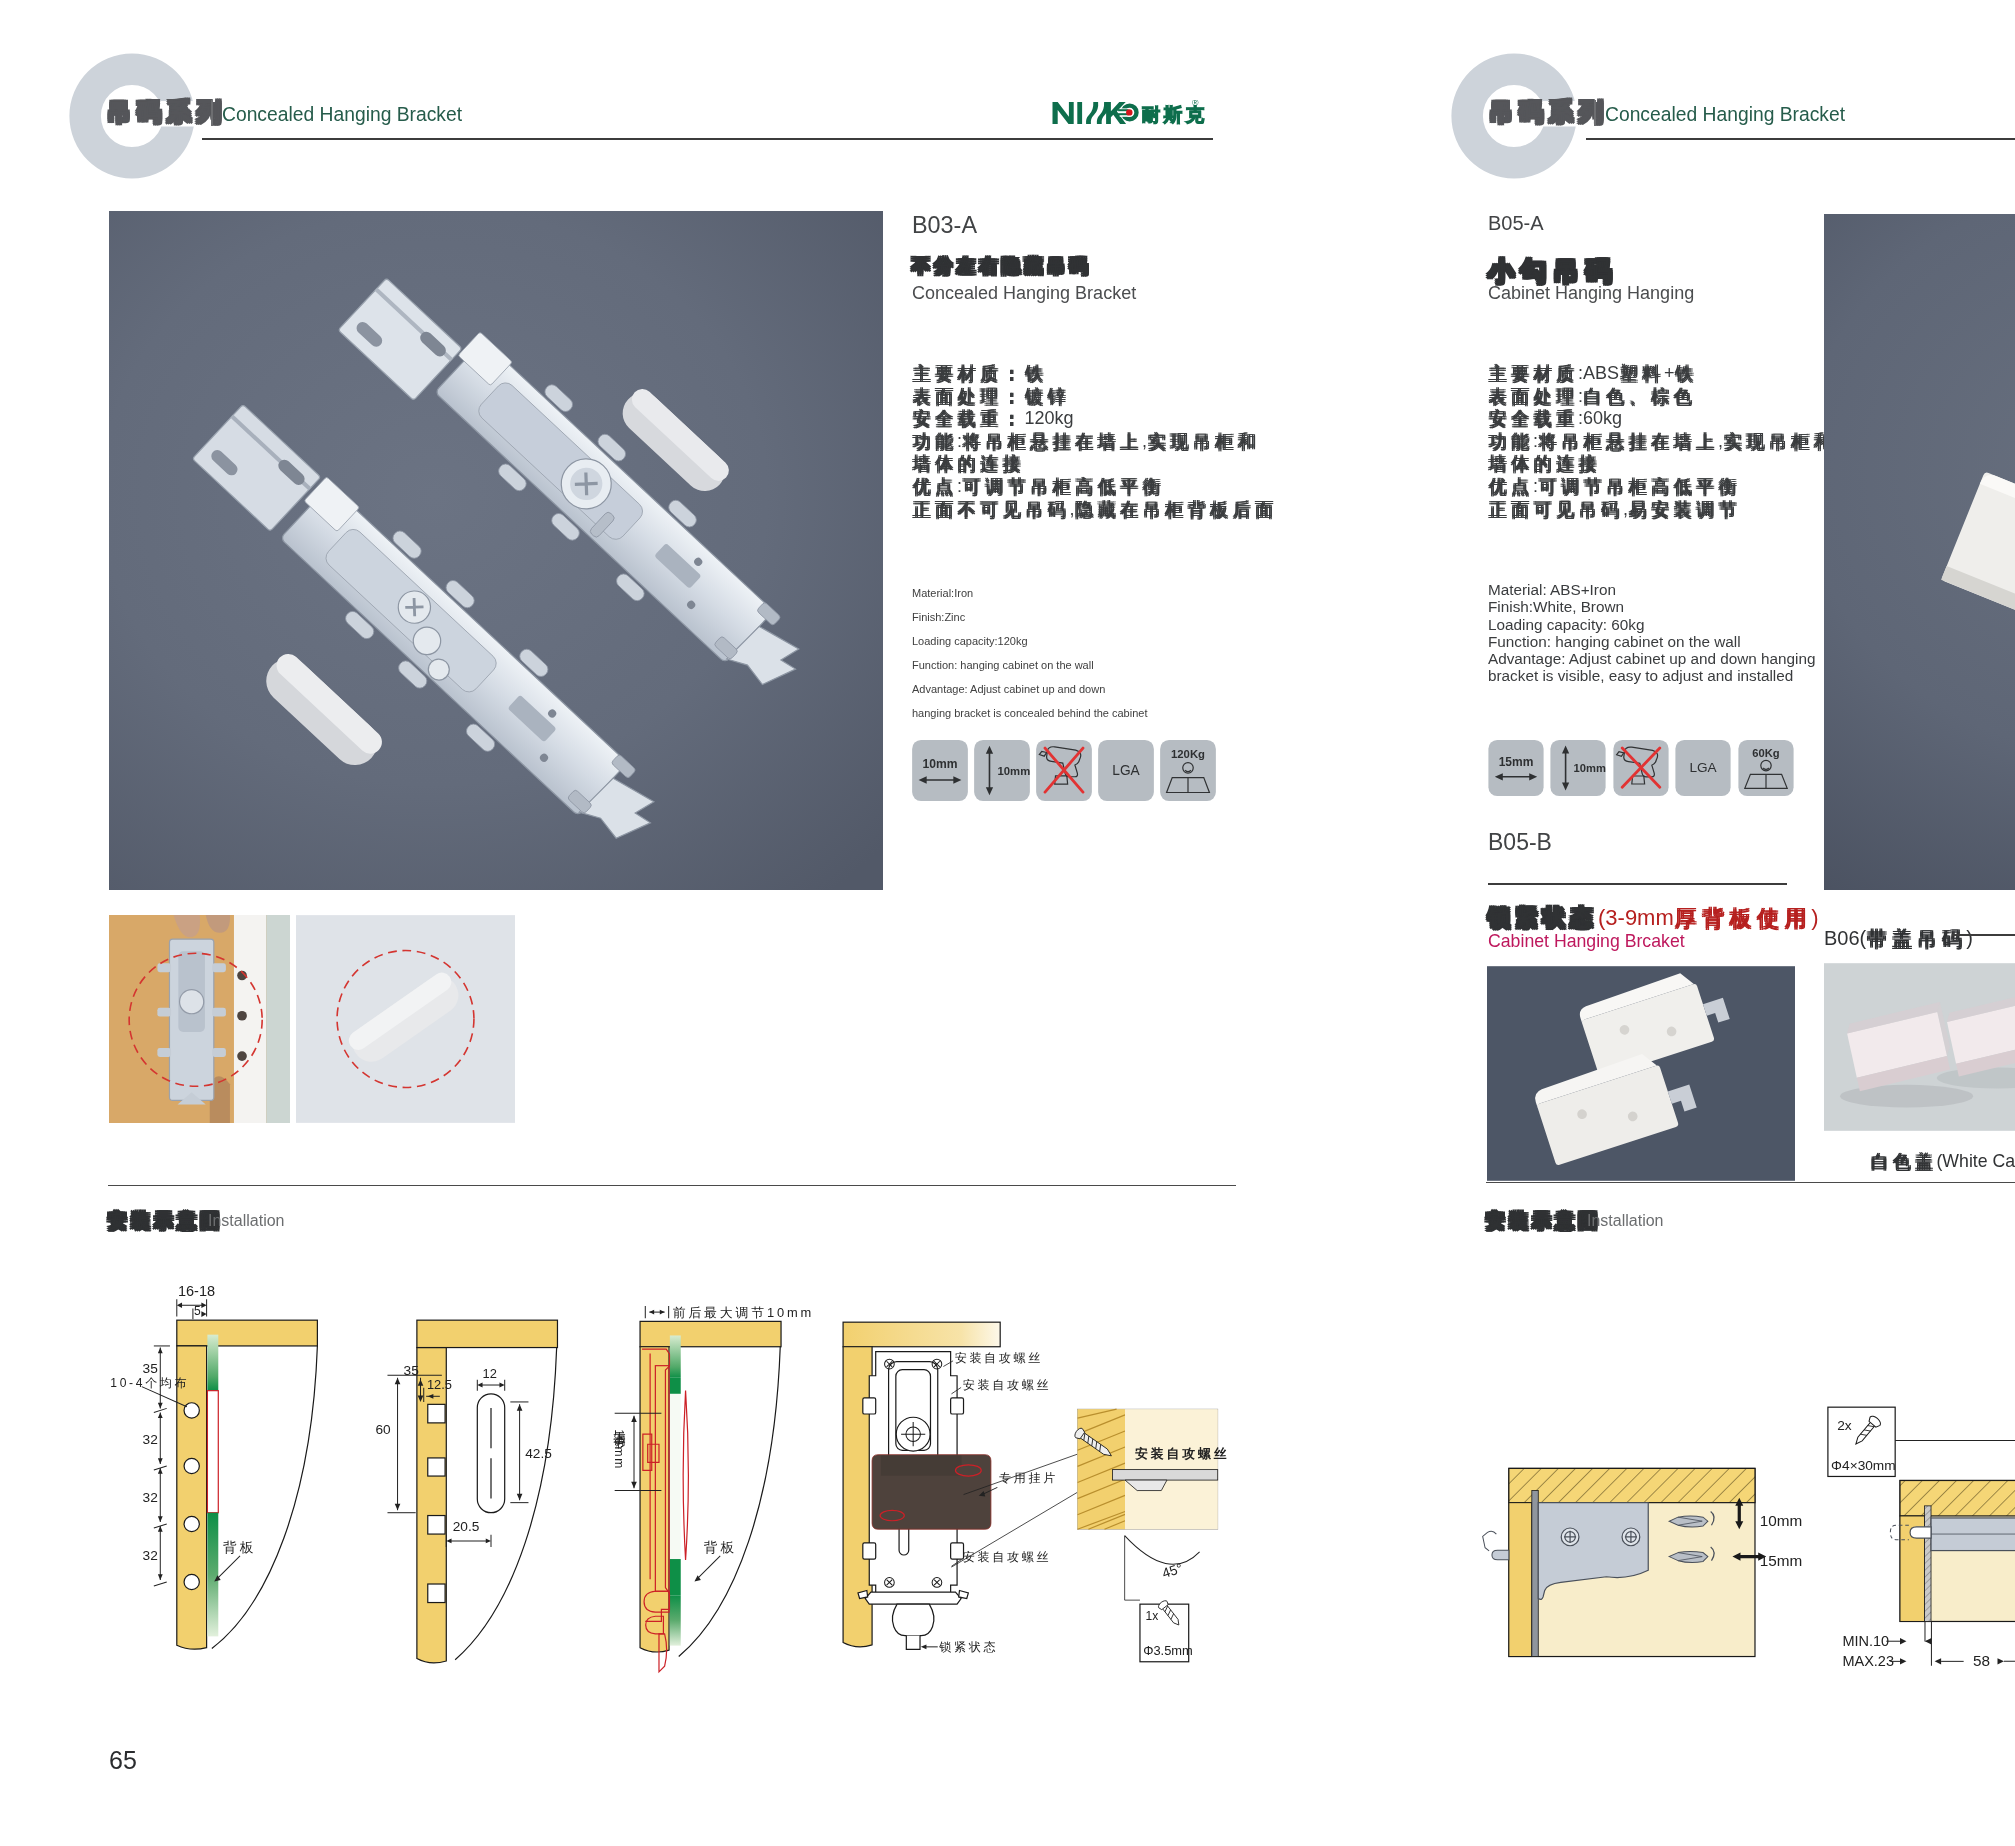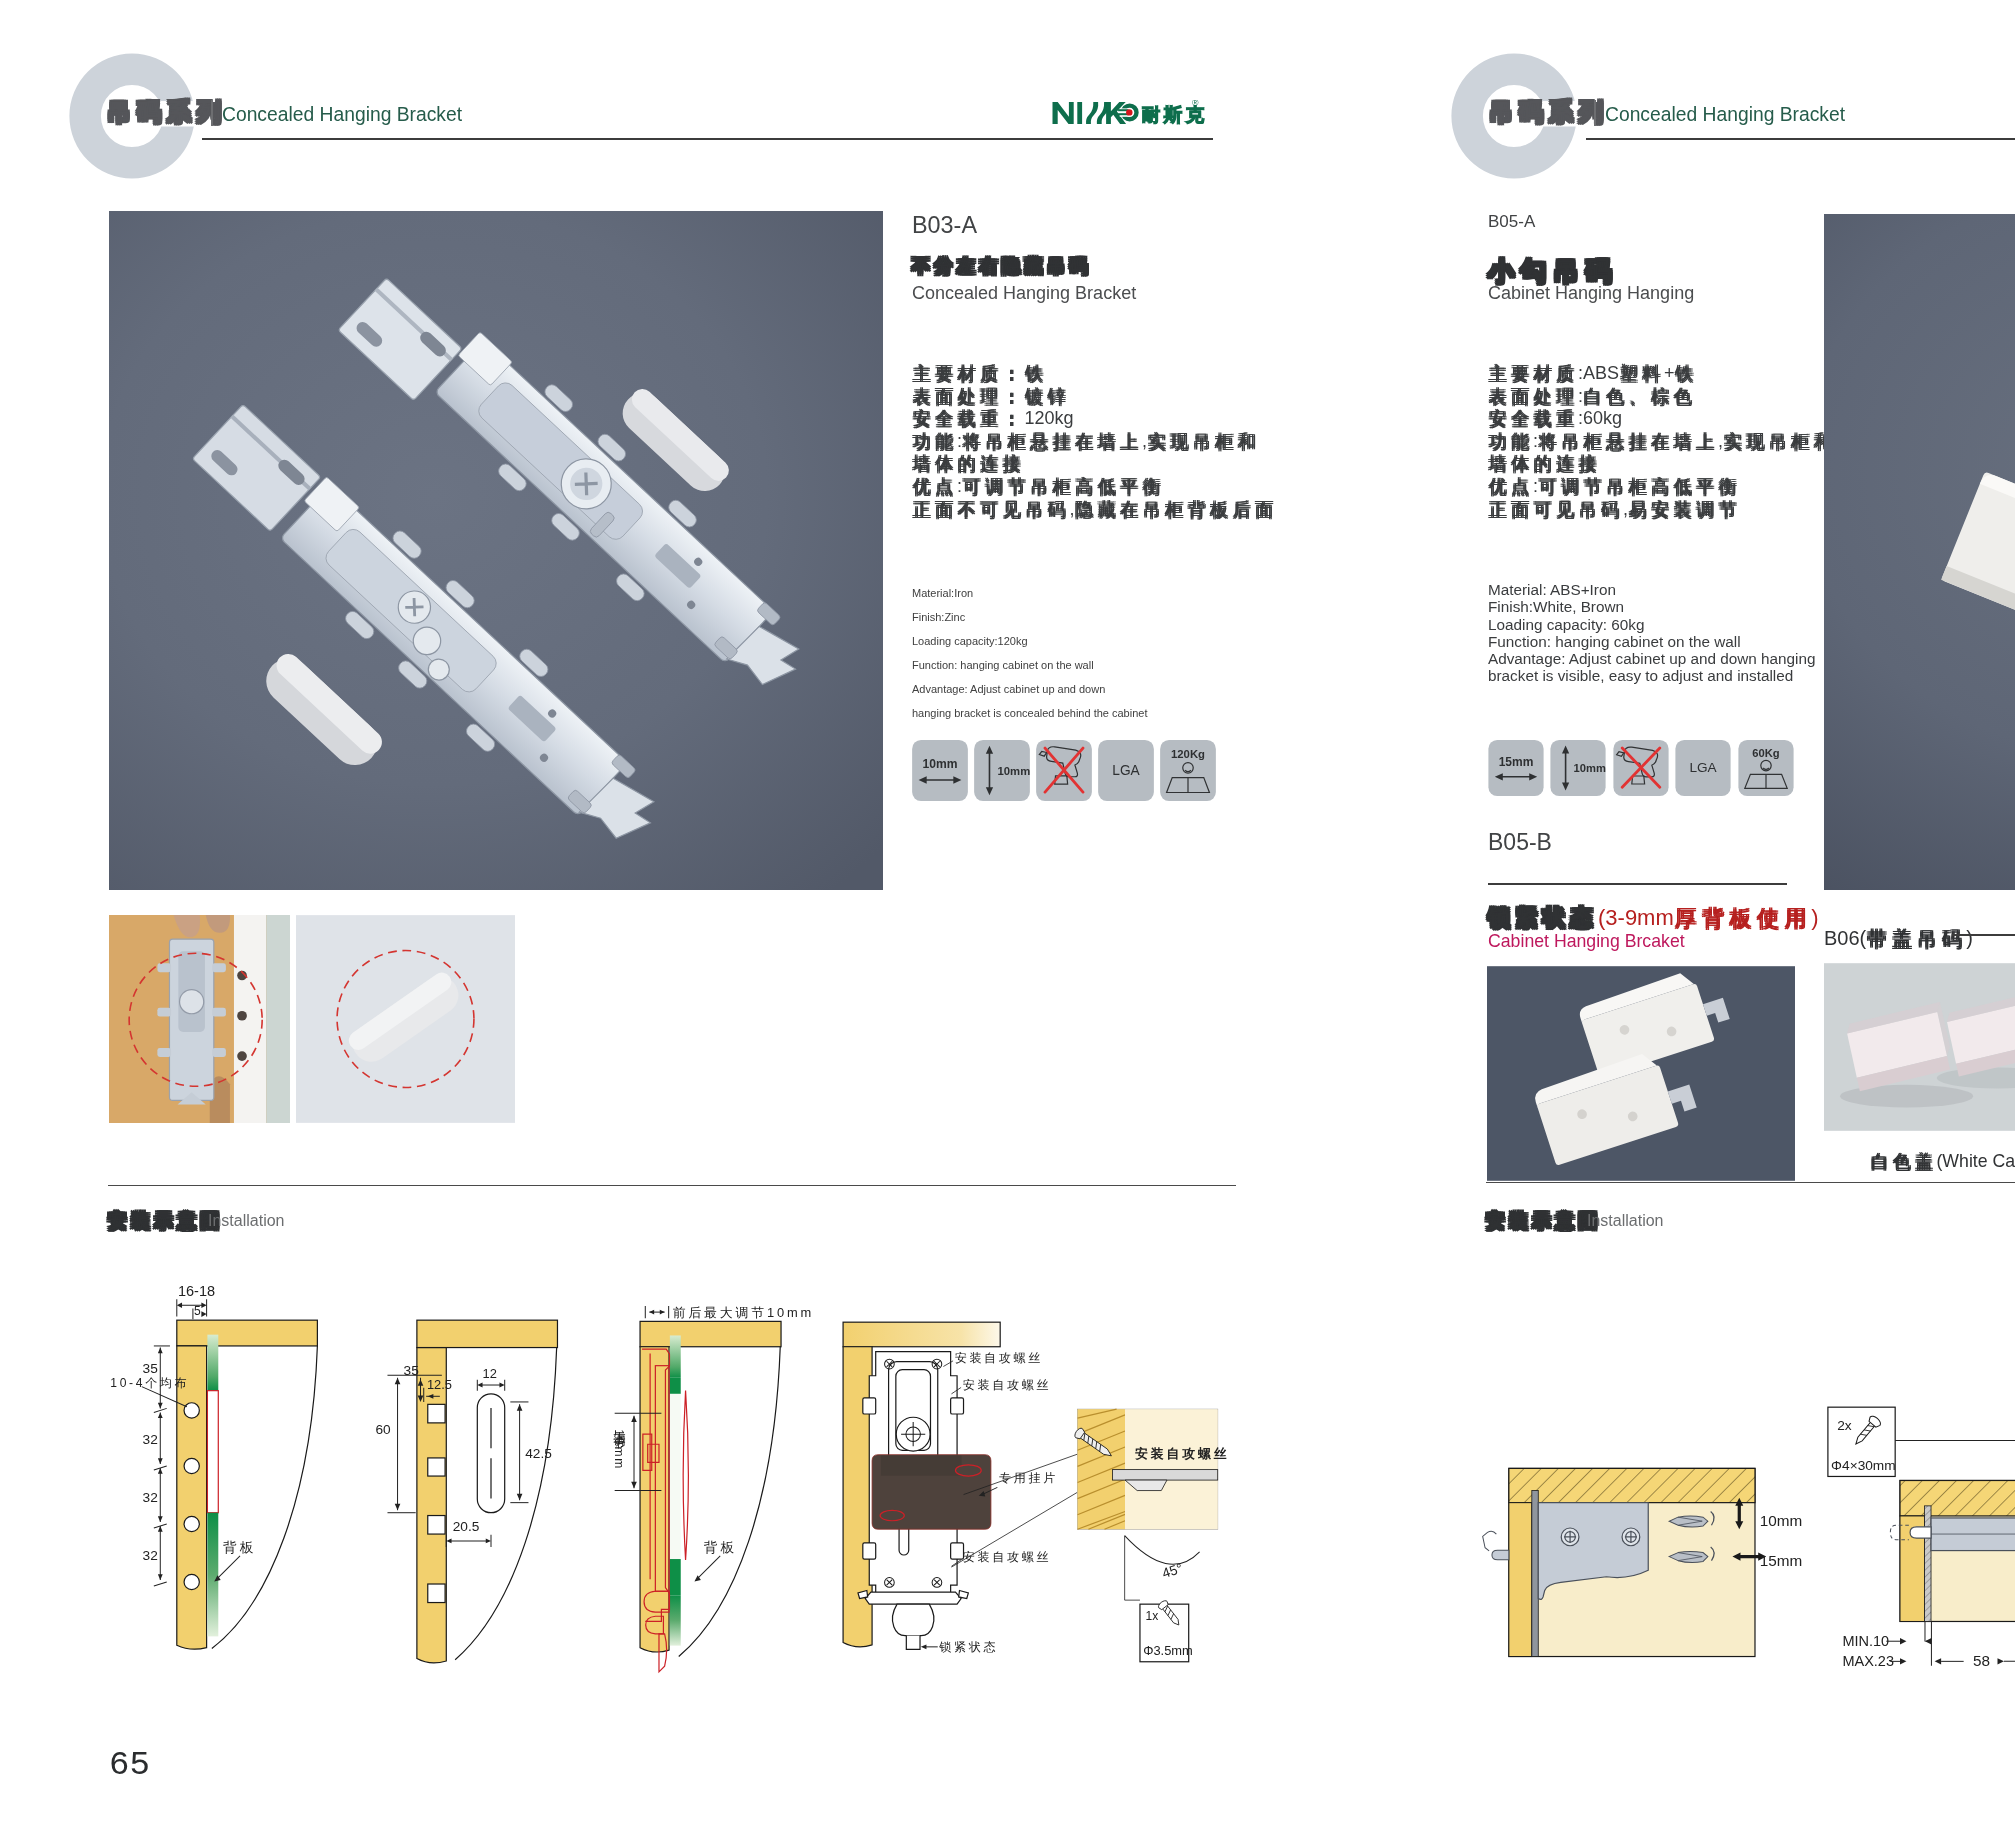--- a/index.html
+++ b/index.html
@@ -514,37 +514,37 @@
     <line x1="-24" y1="-7" x2="-17" y2="7" stroke="#1a1a1a" stroke-width="2"></line>
     <line x1="-12" y1="-7" x2="-5" y2="7" stroke="#1a1a1a" stroke-width="2"></line>
     <line x1="0" y1="-7" x2="7" y2="7" stroke="#1a1a1a" stroke-width="2"></line>
   </g>
   <text x="2836" y="4108" font-size="32">Φ3.5mm</text>
 
   <path d="M2790 3812 v160 h38" fill="none" stroke="#222" stroke-width="2"></path>
 </g>
 </svg>
 
-<div class="ab" style="left:109px;top:1746px;font-size:34px;font-family:Liberation Mono, monospace;color:#2a2c2e">65</div>
+<div class="ab" style="left:109px;top:1746px;font-size:25px;font-family:Liberation Sans, sans-serif;color:#2a2c2e">65</div>
 
 <svg class="ab" style="left:1451px;top:53px" width="126" height="126" viewBox="0 0 312 312">
   <path d="M156 1 a155 155 0 1 0 0 310 a155 155 0 1 0 0 -310 Z
            M156 79 a77 77 0 1 1 0 154 a77 77 0 1 1 0 -154 Z" fill="#cdd3da" fill-rule="evenodd"></path>
   <rect x="156" y="119" width="156" height="63" fill="#ffffff"></rect>
 </svg>
 
 <div class="ab cjh" style="left:1489px;top:99px;font-size:24px;font-weight:bold;color:#55565a;line-height:26px">吊码系列</div>
 
 <div class="ab" style="left:1594px;top:100px;width:2px;height:26px;background:#6d6e71"></div>
 
 <div class="ab" style="left:1605px;top:104px;font-size:19.3px;color:#265c4b;line-height:21px">Concealed Hanging Bracket</div>
 
 <div class="ab" style="left:1586px;top:138px;width:1012px;height:1.6px;background:#3c3c3c"></div>
 
-<div class="ab" style="left:1488px;top:212px;font-size:17px;color:#414345">B05-A</div>
+<div class="ab" style="left:1488px;top:212px;font-size:20px;color:#414345">B05-A</div>
 
 <div class="ab cjh" style="left:1488px;top:254px;font-size:26px;font-weight:bold;color:#303234">小勾吊码</div>
 
 <div class="ab" style="left:1488px;top:283px;font-size:18px;color:#4b4d4f">Cabinet Hanging Hanging</div>
 
 <div class="ab" style="left:1488px;top:362px;font-size:18px;line-height:22.6px;color:#3a3c3e"><span class="cj">主要材质</span>:ABS<span class="cj">塑料</span>+<span class="cj">铁</span><br><span class="cj">表面处理</span>:<span class="cj">白色、棕色</span><br><span class="cj">安全载重</span>:60kg<br><span class="cj">功能</span>:<span class="cj">将吊柜悬挂在墙上</span>,<span class="cj">实现吊柜和</span><br><span class="cj">墙体的连接</span><br><span class="cj">优点</span>:<span class="cj">可调节吊柜高低平衡</span><br><span class="cj">正面可见吊码</span>,<span class="cj">易安装调节</span></div>
 
 <div class="ab" style="left:1488px;top:581px;font-size:15.3px;line-height:17.3px;color:#3a3c3e">Material: ABS+Iron<br>Finish:White, Brown<br>Loading capacity: 60kg<br>Function: hanging cabinet on the wall<br>Advantage: Adjust cabinet up and down hanging<br>bracket is visible, easy to adjust and installed</div>
 
 <svg class="ab" style="left:1488px;top:740px" width="56" height="56" viewBox="0 0 138 140">

